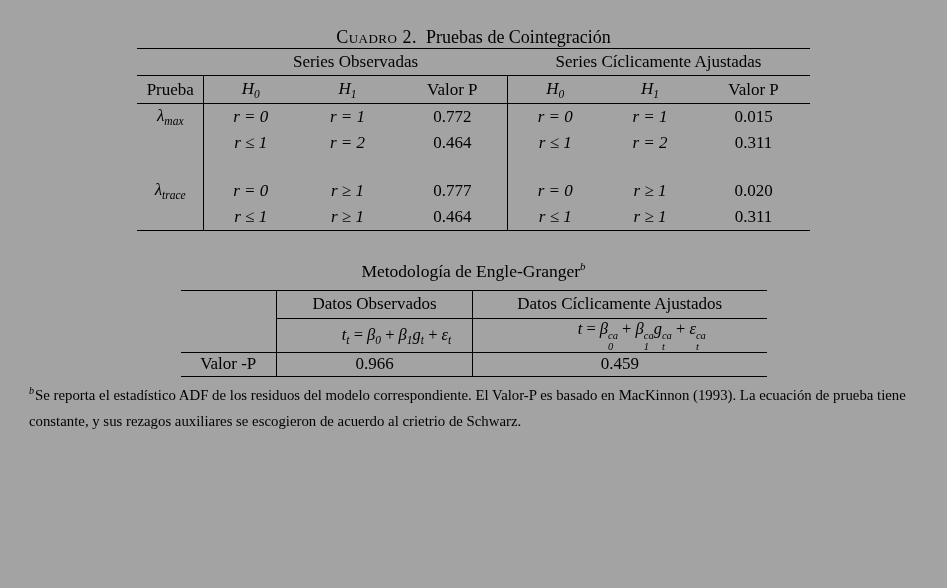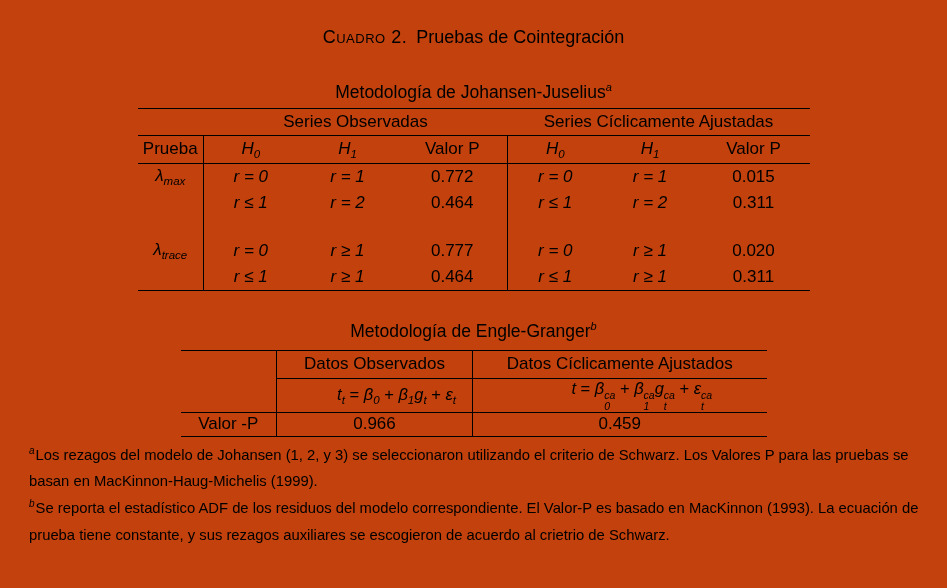--- a/index.html
+++ b/index.html
@@ -1,18 +1,18 @@
 <!DOCTYPE html>
 <html><head>
 <meta charset="utf-8">
 <style>
   html,body{margin:0;padding:0;background:#fff;}
   .page{
-    position:relative;width:947px;height:588px;background:#c2410c;
-    font-family:Liberation Sans, sans-serif;color:#000;
+    position:relative;width:947px;height:588px;background:#a3a3a3;
+    font-family:Liberation Serif, serif;color:#000;
     overflow:hidden;
   }
   .caption{ text-align:center; font-size:18px; padding-top:27px; }
   .caption .sc{ font-variant:small-caps; margin-right:9px; letter-spacing:0.5px;}
   .subtitle{ text-align:center; font-size:17.5px; }
   .subtitle-j{ margin-top:33px; margin-bottom:5px; }
   .subtitle-e{ margin-top:29px; margin-bottom:8px; }
   sup.marker{ font-style:italic; font-size:11px; }
 
   table{ border-collapse:collapse; margin:0 auto; font-size:17px; table-layout:fixed;}
@@ -48,23 +48,20 @@
 </style>
 </head>
 <body>
 
 <div class="page">
 
   <div class="caption">
     <span class="sc">Cuadro 2.</span><span>Pruebas de Cointegración</span>
   </div>
 
-  <div class="subtitle subtitle-j">
-    <span>Metodología de Johansen-Juselius</span><sup class="marker">a</sup>
-  </div>
 
   <table class="jt">
     <colgroup>
       <col style="width:66px">
         <col style="width:94px">
         <col style="width:100px">
         <col style="width:110px">
       <col style="width:95px">
         <col style="width:95px">
         <col style="width:112px">
@@ -170,17 +167,16 @@
       </tr>
       <tr class="data">
         <td>Valor -P</td>
         <td class="bl">0.966</td>
         <td class="bl">0.459</td>
       </tr>
     </tbody>
   </table>
 
   <div class="notes">
-    <p class="note"><sup class="marker">a</sup><span>Los rezagos del modelo de Johansen (1, 2, y 3) se seleccionaron utilizando el criterio de Schwarz. Los Valores P para las pruebas se basan en MacKinnon-Haug-Michelis (1999).</span></p>
     <p class="note"><sup class="marker">b</sup><span>Se reporta el estadístico ADF de los residuos del modelo correspondiente. El Valor-P es basado en MacKinnon (1993). La ecuación de prueba tiene constante, y sus rezagos auxiliares se escogieron de acuerdo al crietrio de Schwarz.</span></p>
   </div>
 
 </div>
 
 </body></html>

